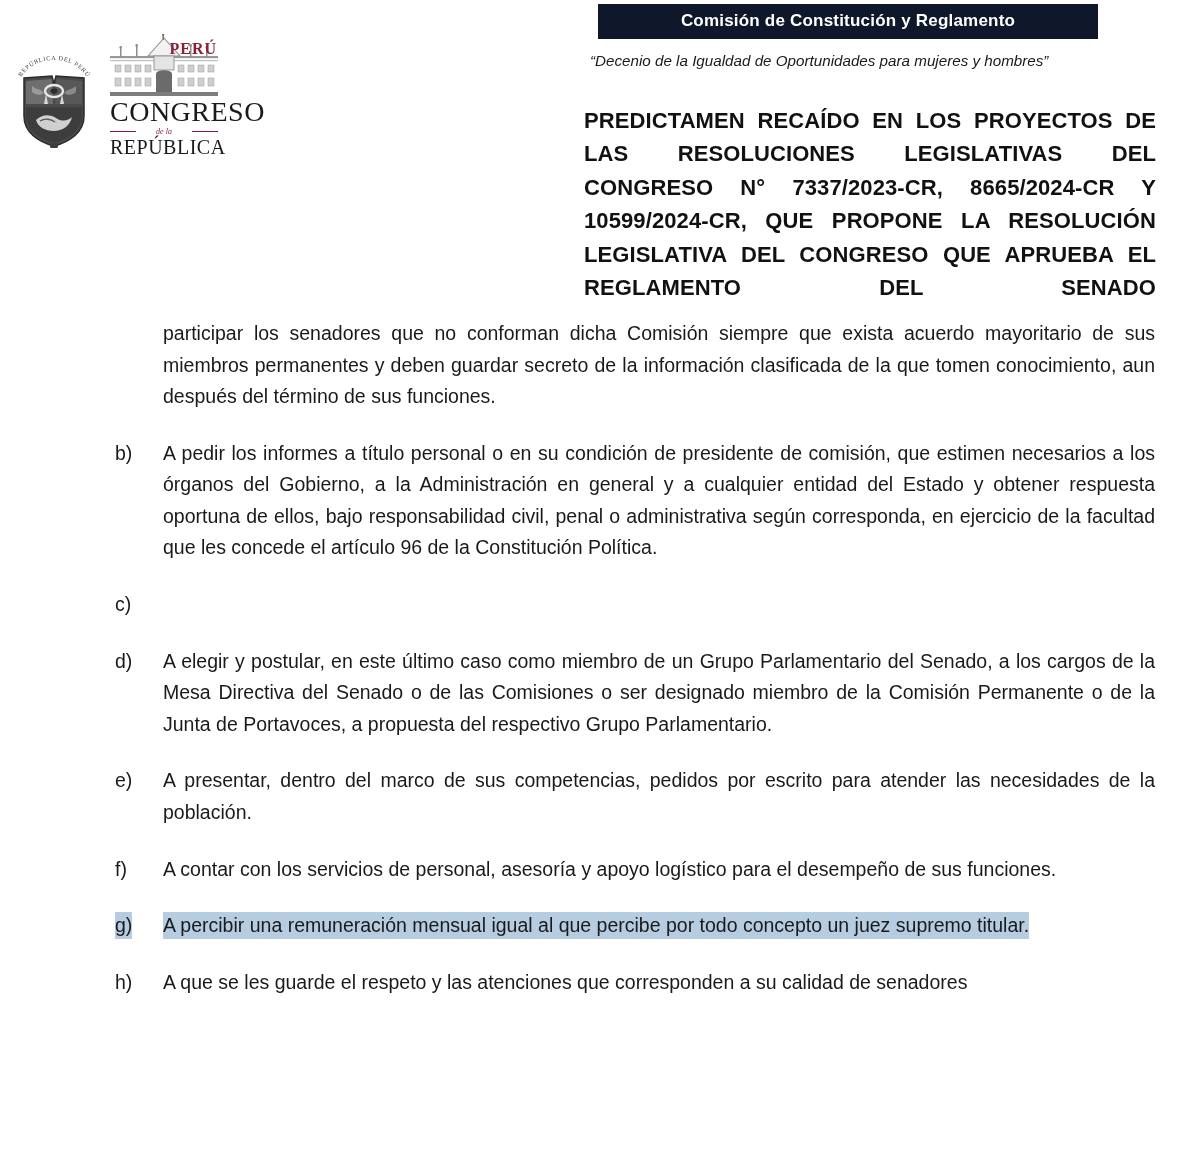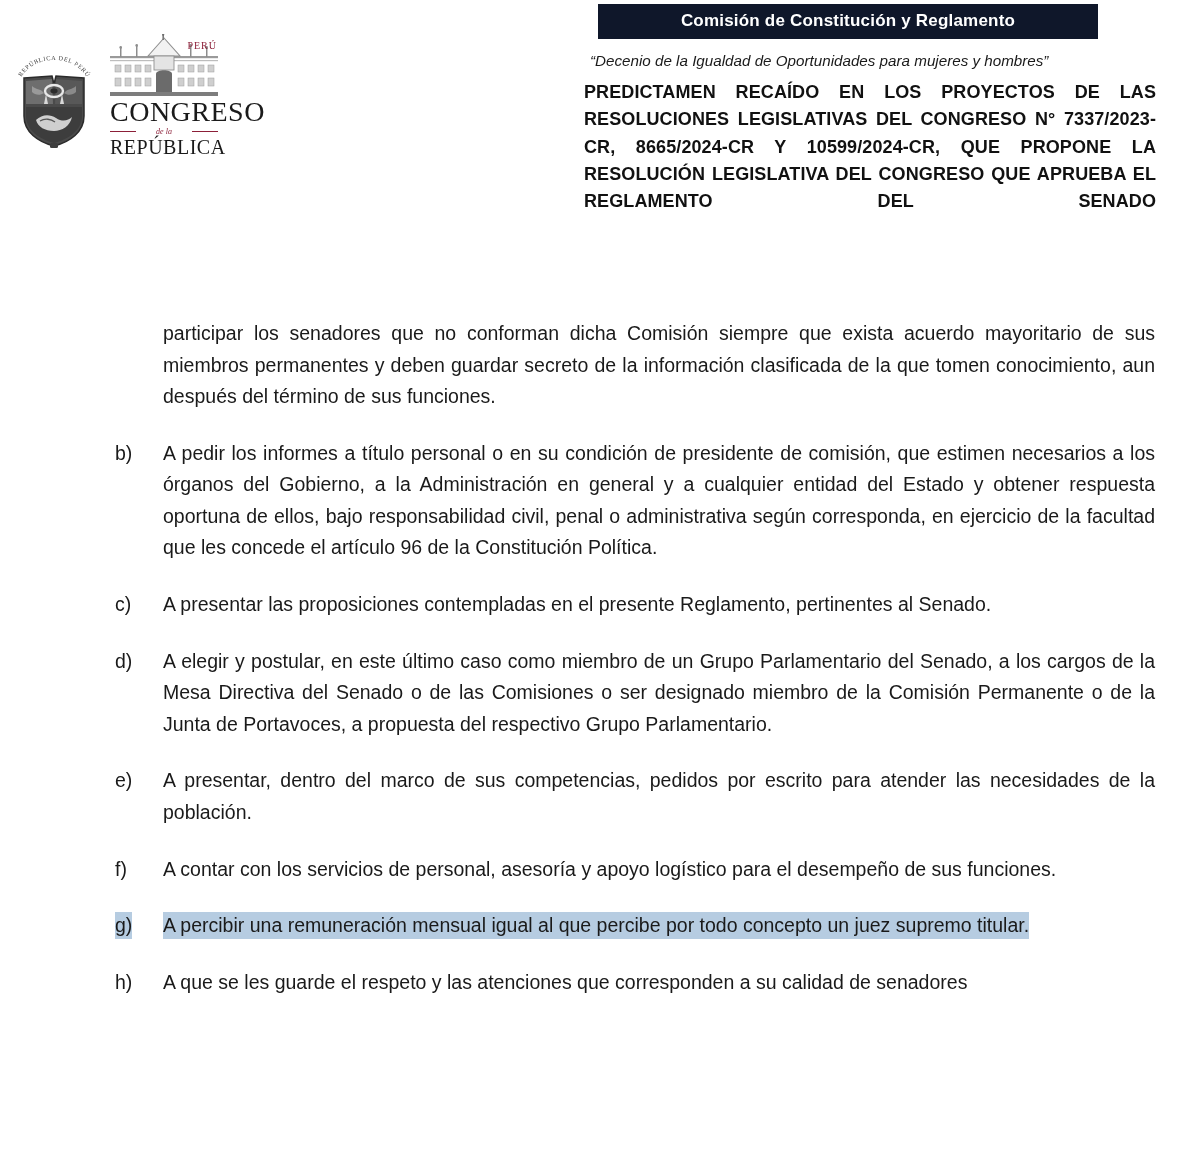--- a/index.html
+++ b/index.html
@@ -66,22 +66,22 @@
   .cong-building {
     width: 108px;
     height: 62px;
     display: block;
   }
   .cong-peru {
     position: absolute;
     right: 1px;
     top: 6px;
     font-family: "Liberation Serif", serif;
-    font-size: 10px;
-    font-weight: normal;
+    font-size: 16px;
+    font-weight: bold;
     letter-spacing: 1px;
     color: #8c1f38;
   }
   .cong-word {
     font-family: "Liberation Serif", serif;
     font-weight: normal;
     color: #1a1a1a;
     text-align: center;
     letter-spacing: 0.5px;
     line-height: 1.05;
@@ -129,22 +129,22 @@
     margin-top: 12px;
     font-style: italic;
     font-size: 15.2px;
     line-height: 1.38;
     color: #1a1a1a;
     text-align: left;
     padding-left: 0px;
   }
   .motto .line1 { margin-left: 6px; }
   .doc-title {
-    margin-top: 7px;
-    font-size: 18px;
+    margin-top: 32px;
+    font-size: 22px;
     font-weight: bold;
     line-height: 1.52;
     text-align: justify;
     text-align-last: justify;
     color: #111111;
     letter-spacing: 0.1px;
   }
 
   
   .body-col {
@@ -287,21 +287,20 @@
   <div class="body-col">
     <p class="para-plain">participar los senadores que no conforman dicha Comisión siempre que exista acuerdo mayoritario de sus miembros permanentes y deben guardar secreto de la información clasificada de la que tomen conocimiento, aun después del término de sus funciones.</p>
 
     <div class="item">
       <div class="item-marker">b)</div>
       <div class="item-text">A pedir los informes a título personal o en su condición de presidente de comisión, que estimen necesarios a los órganos del Gobierno, a la Administración en general y a cualquier entidad del Estado y obtener respuesta oportuna de ellos, bajo responsabilidad civil, penal o administrativa según corresponda, en ejercicio de la facultad que les concede el artículo 96 de la Constitución Política.</div>
     </div>
 
     <div class="item">
       <div class="item-marker">c)</div>
-      <div class="item-text">A presentar las proposiciones contempladas en el presente Reglamento, pertinentes al Senado.</div>
     </div>
 
     <div class="item">
       <div class="item-marker">d)</div>
       <div class="item-text">A elegir y postular, en este último caso como miembro de un Grupo Parlamentario del Senado, a los cargos de la Mesa Directiva del Senado o de las Comisiones o ser designado miembro de la Comisión Permanente o de la Junta de Portavoces, a propuesta del respectivo Grupo Parlamentario.</div>
     </div>
 
     <div class="item">
       <div class="item-marker">e)</div>
       <div class="item-text">A presentar, dentro del marco de sus competencias, pedidos por escrito para atender las necesidades de la población.</div>

